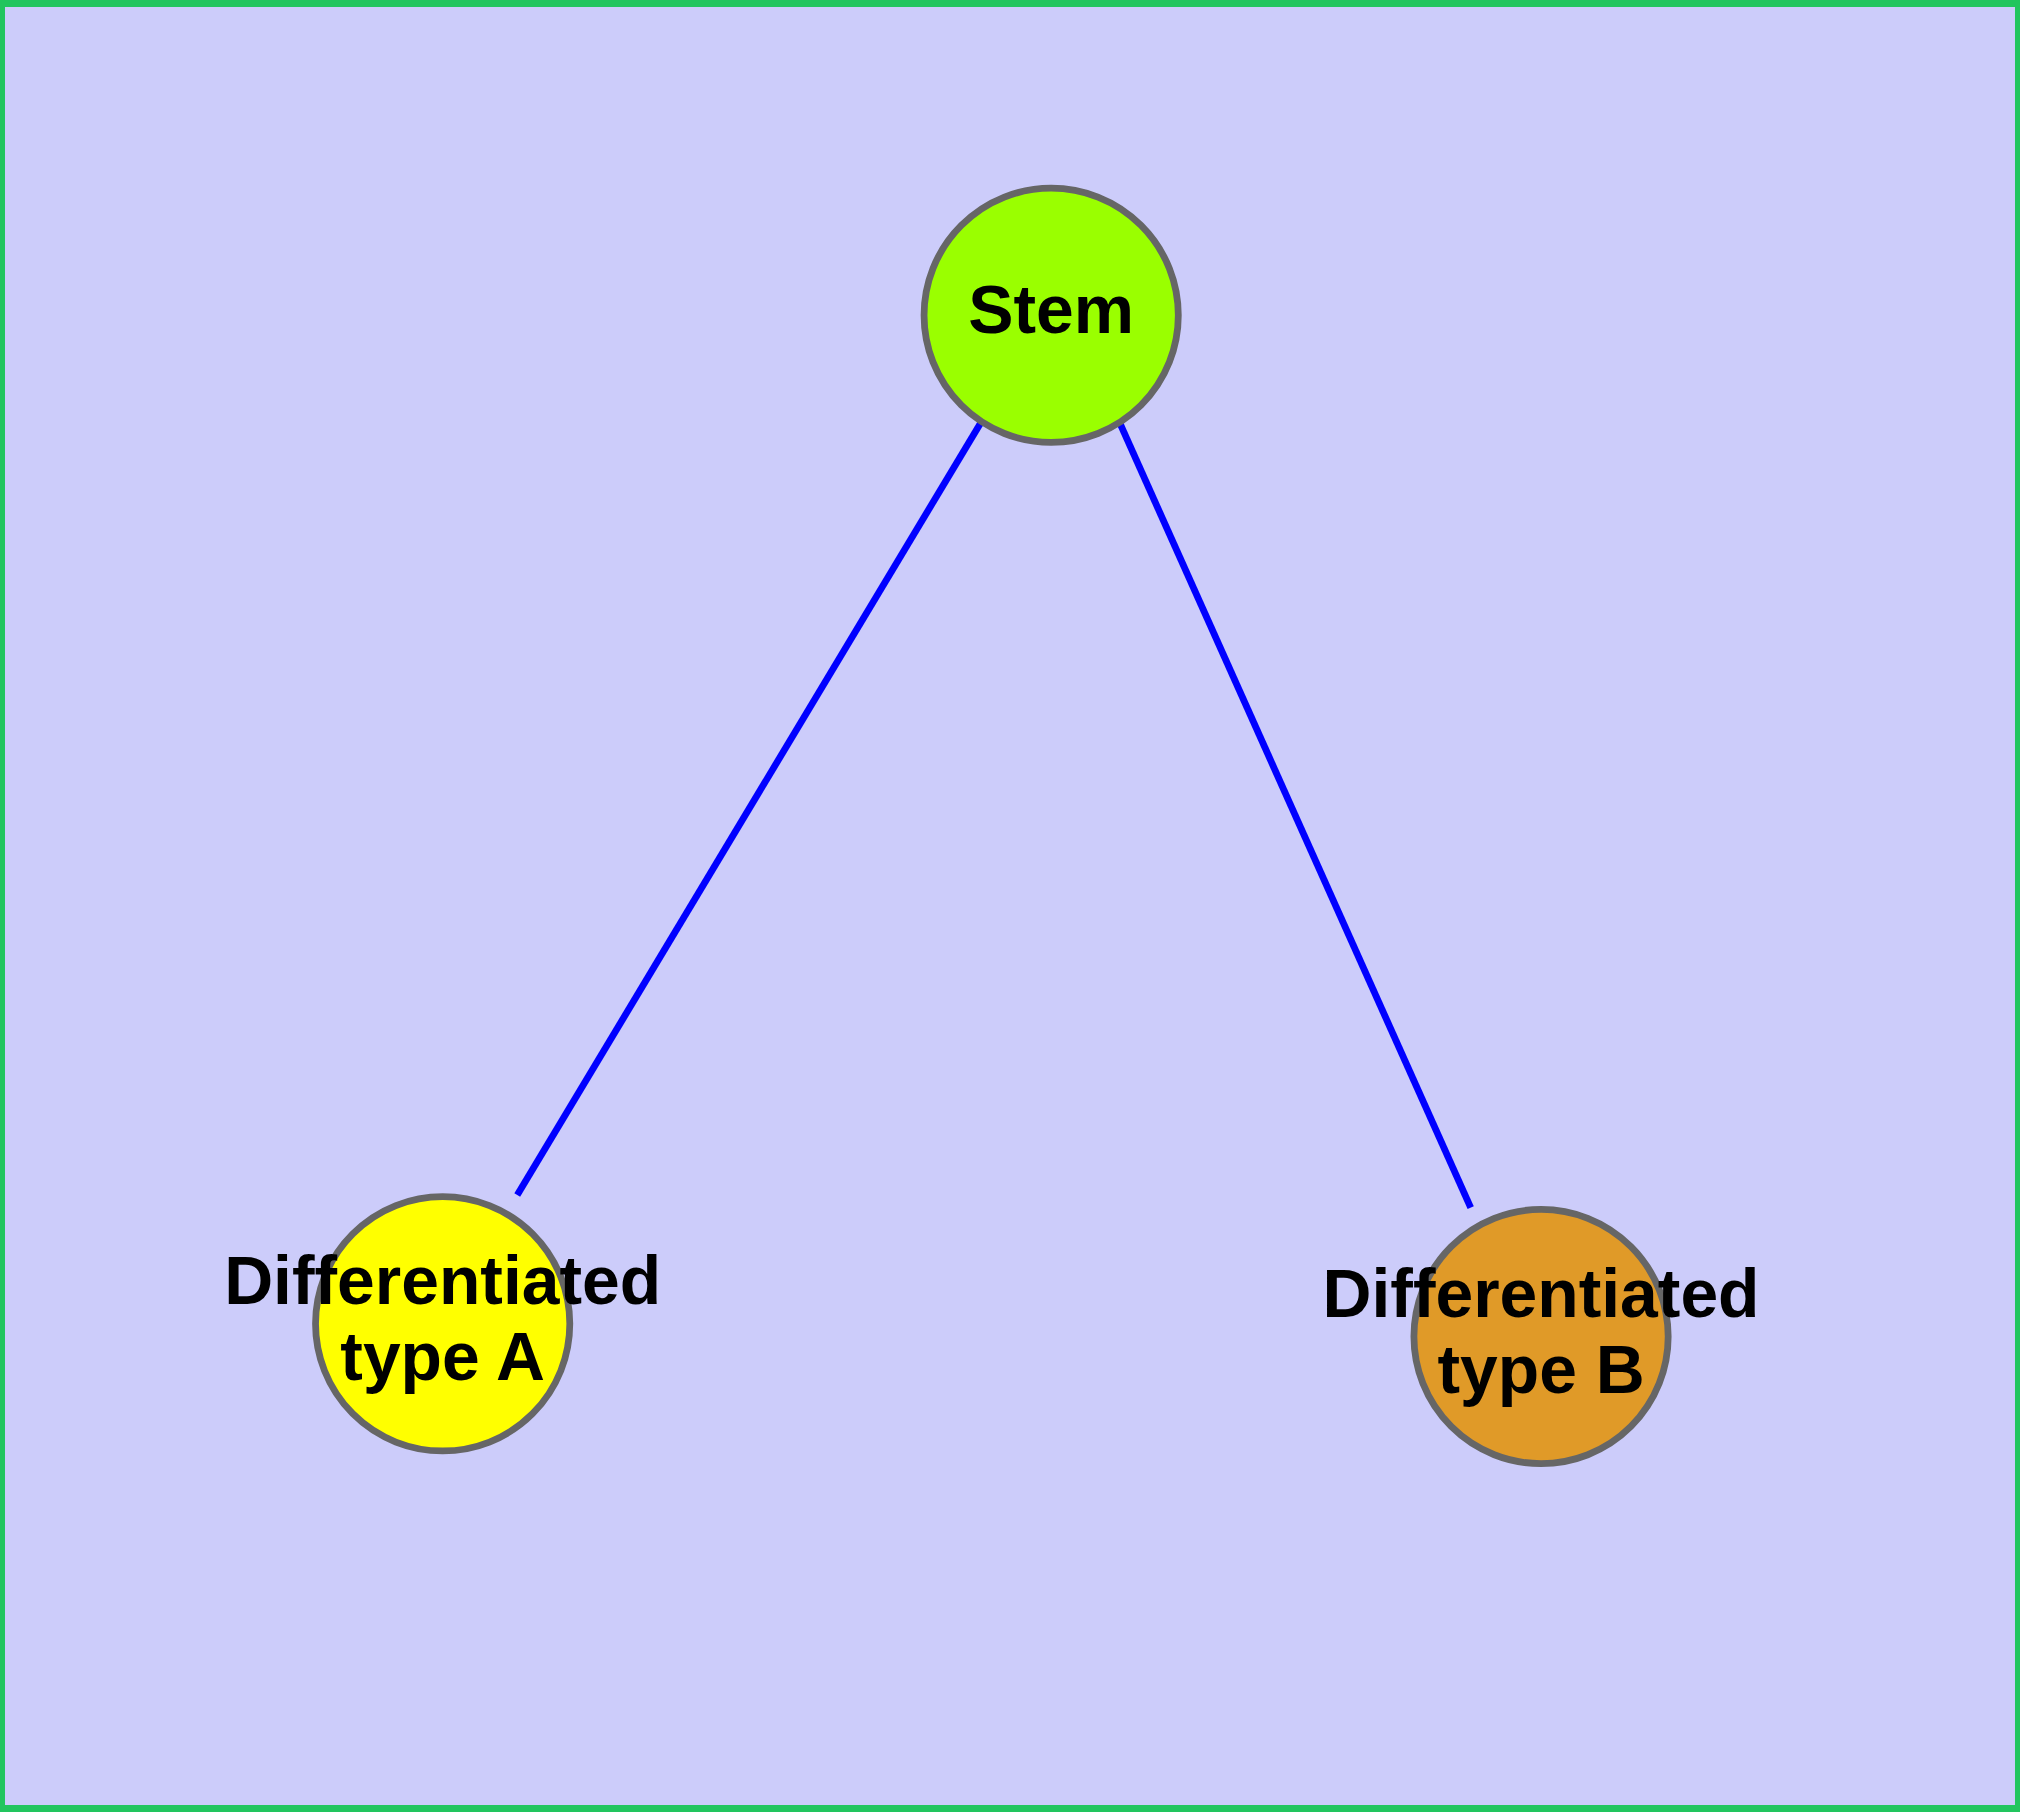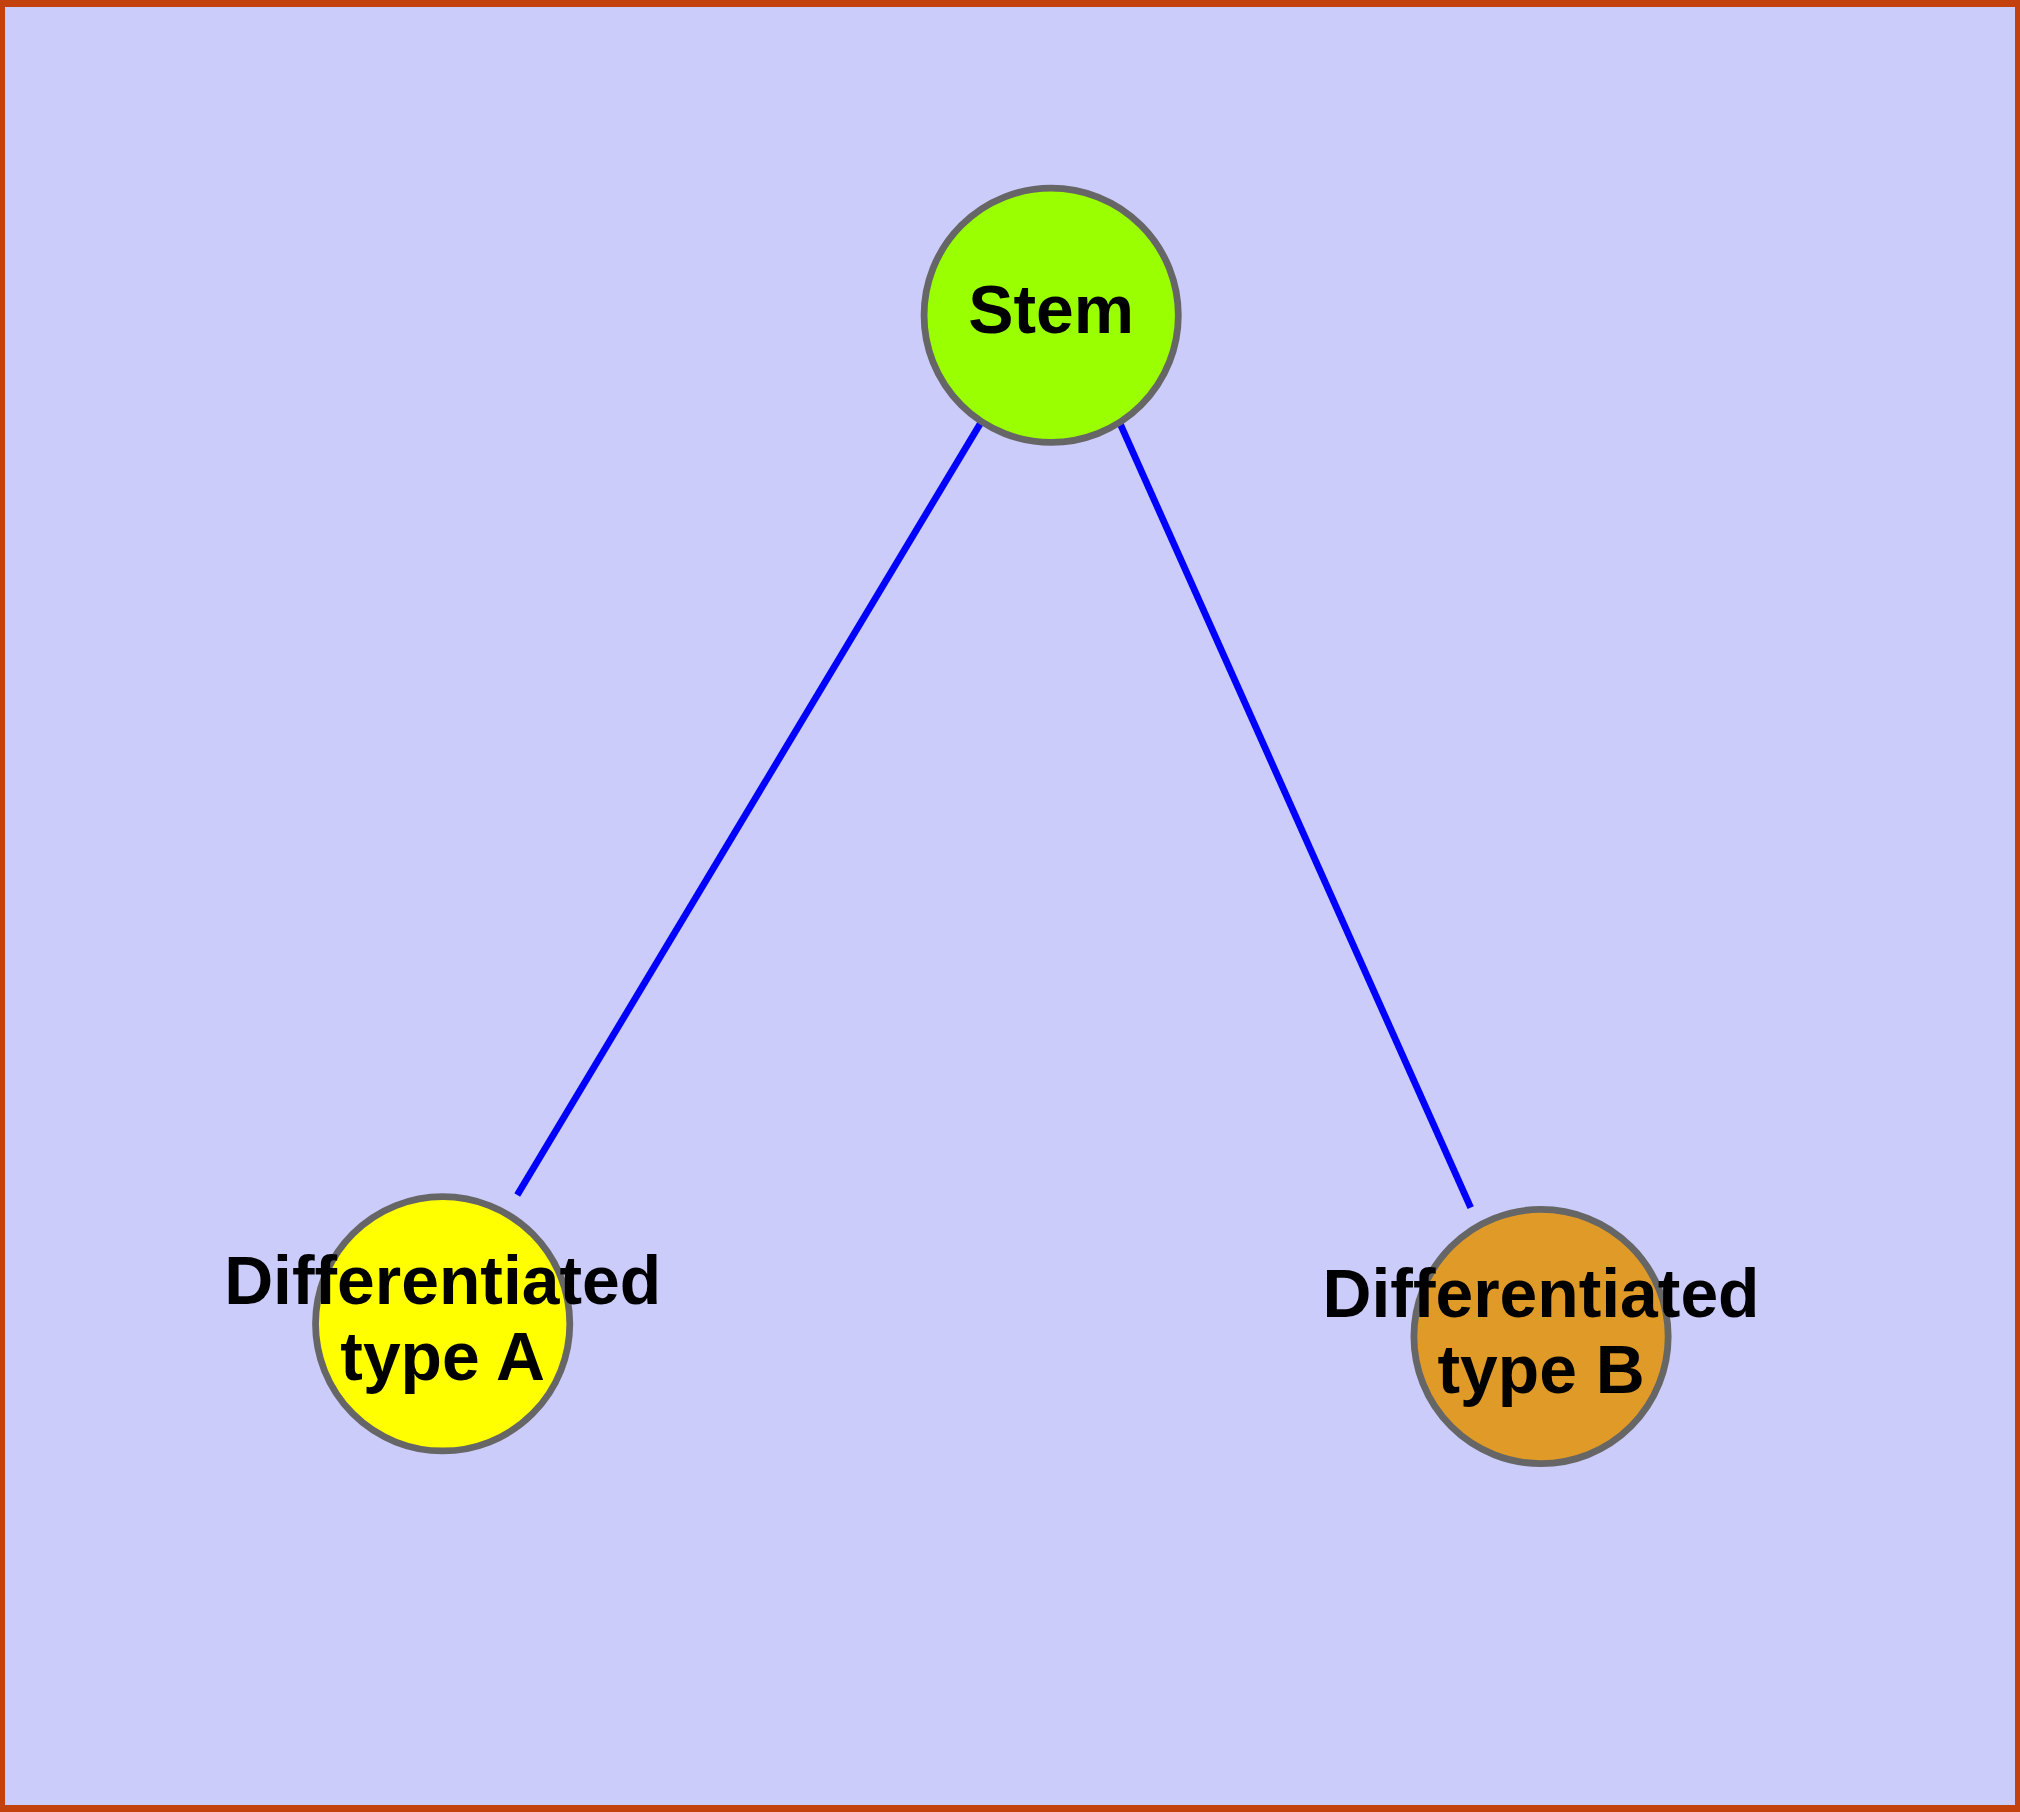--- a/index.html
+++ b/index.html
@@ -11,21 +11,21 @@
   body {
     width: 2021px;
     height: 1812px;
     overflow: hidden;
     font-family: "Liberation Sans", sans-serif;
   }
   #graph-canvas {
     position: relative;
     width: 2021px;
     height: 1812px;
-    background: #c2410c;
+    background: #22c55e;
     box-sizing: border-box;
   }
   #graph-plot {
     position: absolute;
     left: 5.1px;
     top: 6.8px;
     width: 2010px;
     height: 1798px;
     background: #ccccfa;
   }

